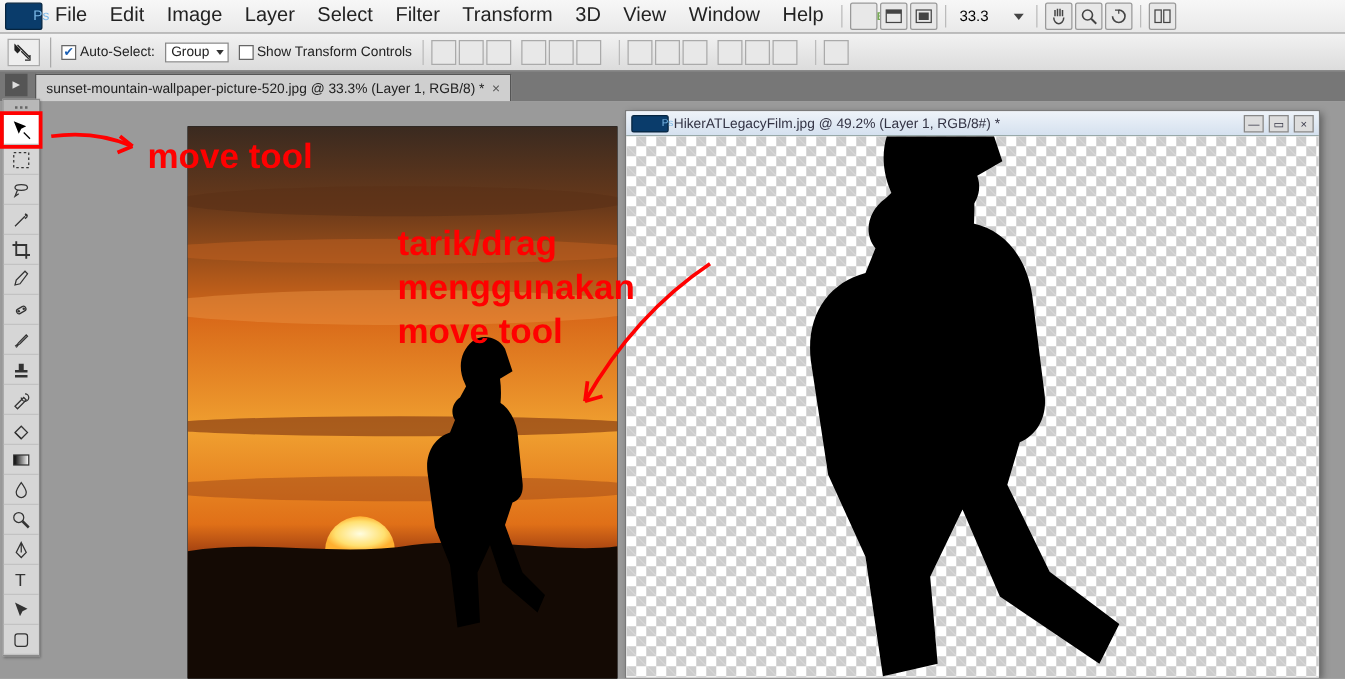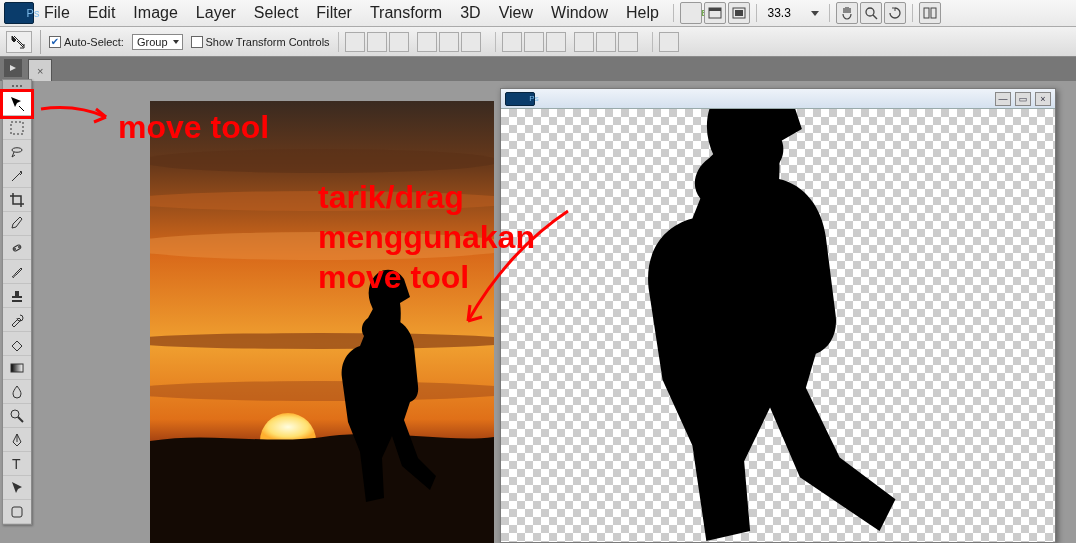--- a/index.html
+++ b/index.html
@@ -38,21 +38,21 @@
 
 .canvas { position:absolute; background:#000; overflow:hidden; }
 .sunset { position:absolute; inset:0; }
 
 .floatwin{position:absolute; background:#e5e5e5; border:1px solid #7a7a7a; box-shadow:2px 2px 6px rgba(0,0,0,0.4);}
 .float-title{height:20px; background:linear-gradient(#eef3f9,#d5e1ef); border-bottom:1px solid #9aa; display:flex; align-items:center; padding:0 4px; gap:4px; font-size:11px; color:#334;}
 .float-title .spacer{flex:1;}
 .win-btn{width:16px;height:14px;border:1px solid #888;background:#ddd;font-size:9px;display:flex;align-items:center;justify-content:center;}
 .transp-canvas{position:absolute; top:20px; left:0; right:0; bottom:0; background-color:#fff; background-image: linear-gradient(45deg,#ccc 25%,transparent 25%,transparent 75%,#ccc 75%),linear-gradient(45deg,#ccc 25%,transparent 25%,transparent 75%,#ccc 75%); background-size:16px 16px; background-position:0 0,8px 8px; overflow:hidden;}
 
-.annot{position:absolute;color:#ff0000;font-size:32px;font-weight:bold; font-family: Arial;}
+.annot{position:absolute;color:#ff0000;font-size:28px;font-weight:bold; font-family: Arial;}
 .arrow-line{position:absolute;}
 
 svg{display:block;}
 </style>
 </head>
 <body>
 
 <div class="menubar">
   <div class="ps-logo">Ps</div>
   <div class="menu-item">File</div>
@@ -154,20 +154,21 @@
   </div>
 </div>
 
 <div class="tab-toggle">
   <svg width="10" height="10">
       <path d="M2 2l6 3l-6 3z" fill="#ddd"></path>
     </svg>
 </div>
 <div class="tabbar">
   <div class="doctab">
+    <span>sunset-mountain-wallpaper-picture-520.jpg @ 33.3% (Layer 1, RGB/8) *</span>
     <span class="close">×</span>
   </div>
 </div>
 
 <div class="workspace">
 
   <div class="toolbox">
     <div class="tb-head">
         <div class="tb-dots">
           <span></span>
@@ -316,20 +317,21 @@
       <g fill="#000">
         <path d="M230 195 c6 -4 14 -3 18 3 c3 5 2 12 -4 15 l2 6 c10 4 16 14 18 26 l4 40 c1 8 -2 14 -8 16 l-6 18 l14 38 l18 18 l-6 14 l-28 -24 l-10 -30 l-10 22 l2 40 l-18 4 l-6 -50 l-12 -30 l-6 -44 c-2 -16 6 -28 18 -32 l4 -10 c-4 -6 -2 -14 4 -18 z"></path>
         <path d="M222 206 c-6 -12 -4 -26 6 -34 c8 -6 20 -4 26 6 l6 18 l-10 6 c2 14 0 28 -4 40 l-14 -2 c-2 -12 -6 -24 -10 -34 z"></path>
       </g>
     </svg>
   </div>
 
   <div class="floatwin" style="left:500px; top:7px; width:556px; height:455px;">
     <div class="float-title">
       <div class="ps-logo" style="width:14px;height:14px;font-size:8px;">Ps</div>
+      <span>HikerATLegacyFilm.jpg @ 49.2% (Layer 1, RGB/8#) *</span>
       <span class="spacer"></span>
       <div class="win-btn">—</div>
       <div class="win-btn">▭</div>
       <div class="win-btn">×</div>
     </div>
     <div class="transp-canvas">
       <svg width="100%" height="100%" viewBox="0 0 556 435">
         <g fill="#000">
 
           <path d="M240 20 c14 -8 32 -4 40 8 c6 10 4 24 -6 32 l4 10 c28 6 44 30 48 58 l10 80 c2 18 -6 32 -20 38 l-10 34 l34 70 l56 42 l-16 32 l-80 -54 l-30 -70 l-26 54 l6 70 l-44 10 l-14 -96 l-30 -66 l-14 -92 c-4 -36 14 -62 44 -70 l8 -20 c-10 -12 -6 -30 8 -40 z"></path>

